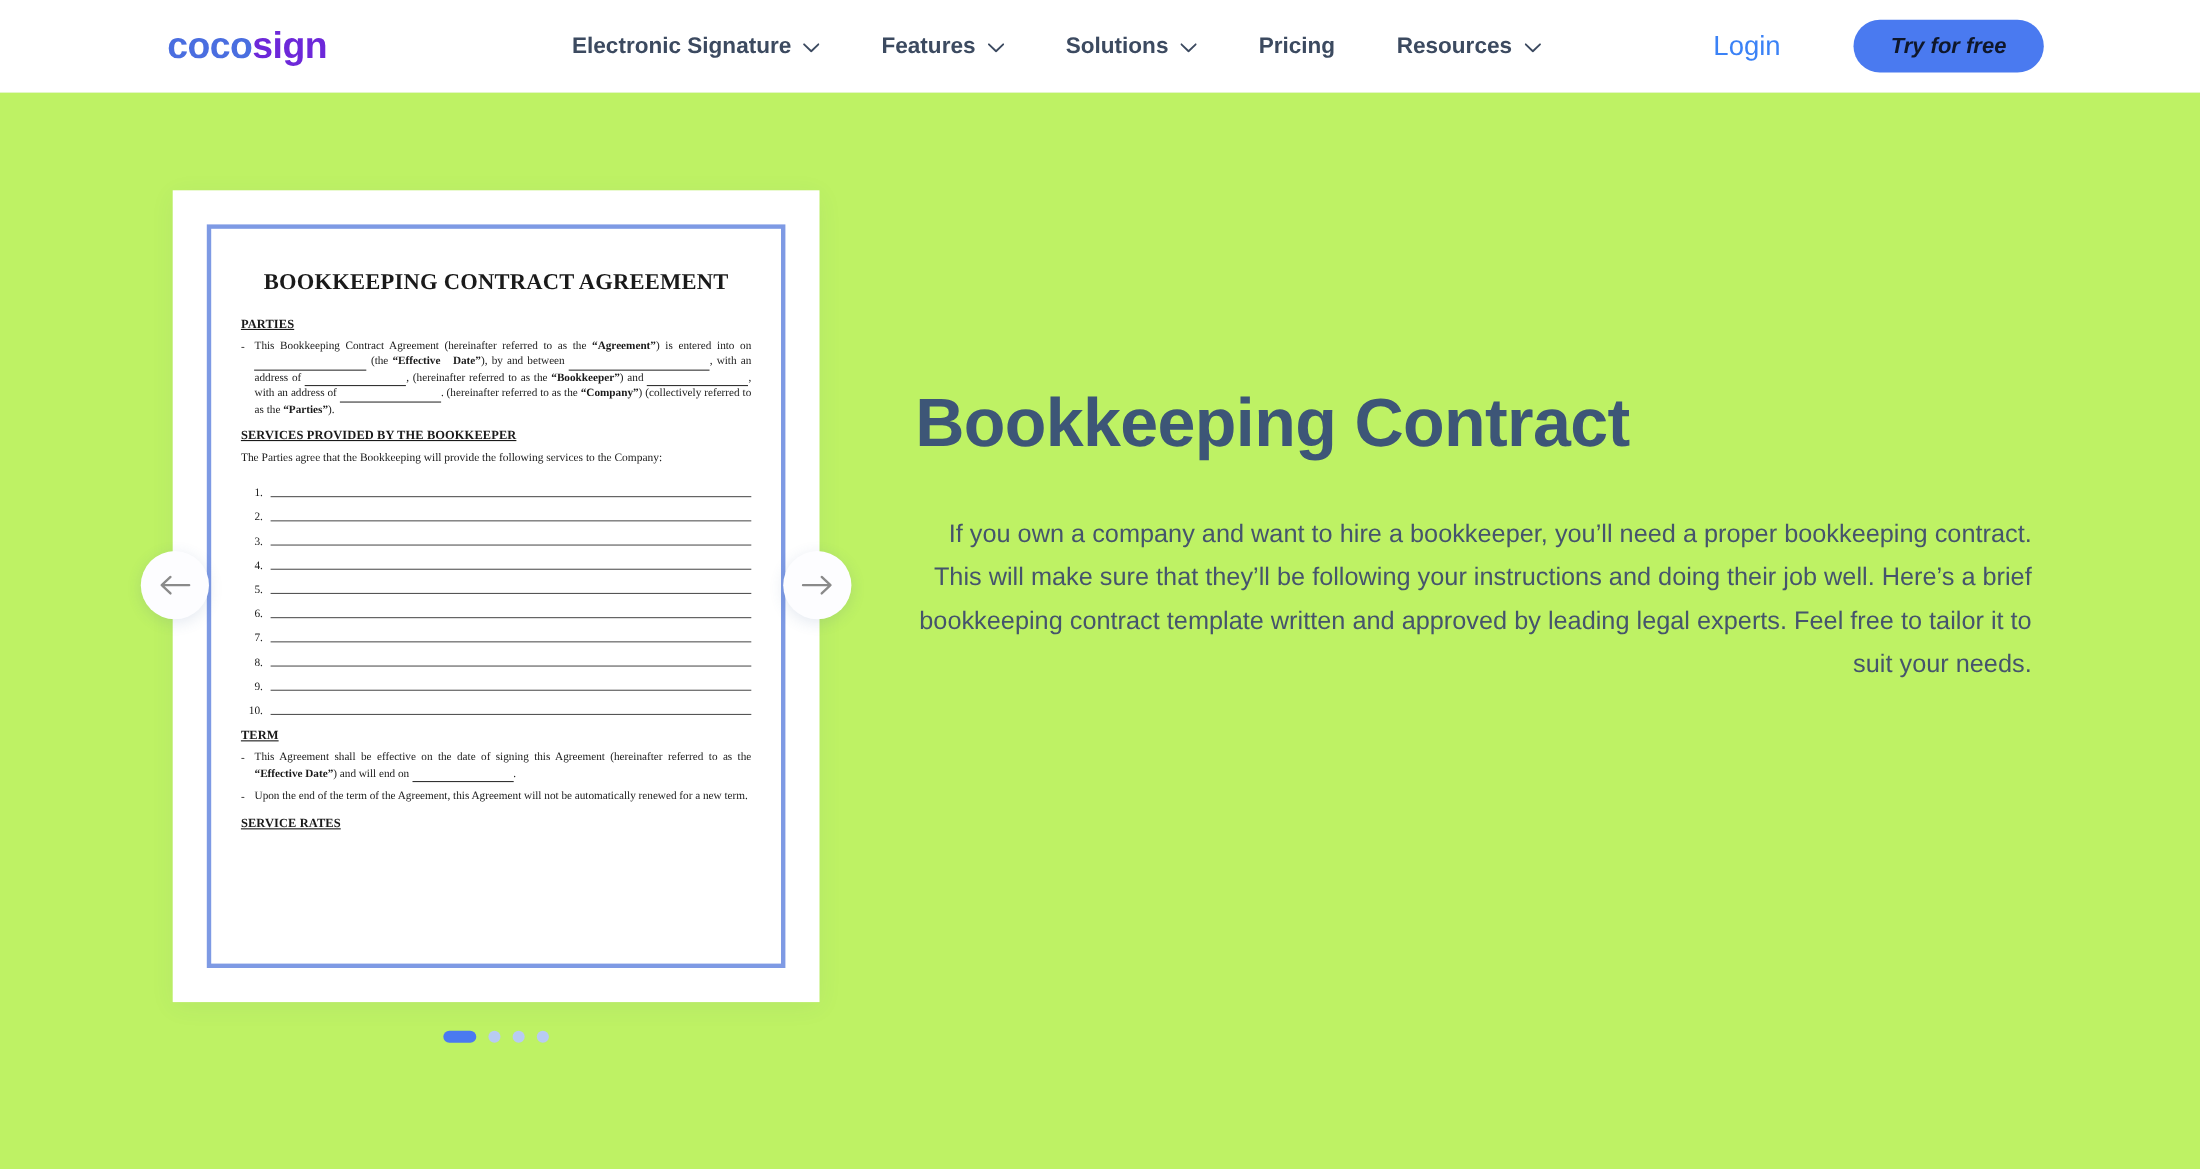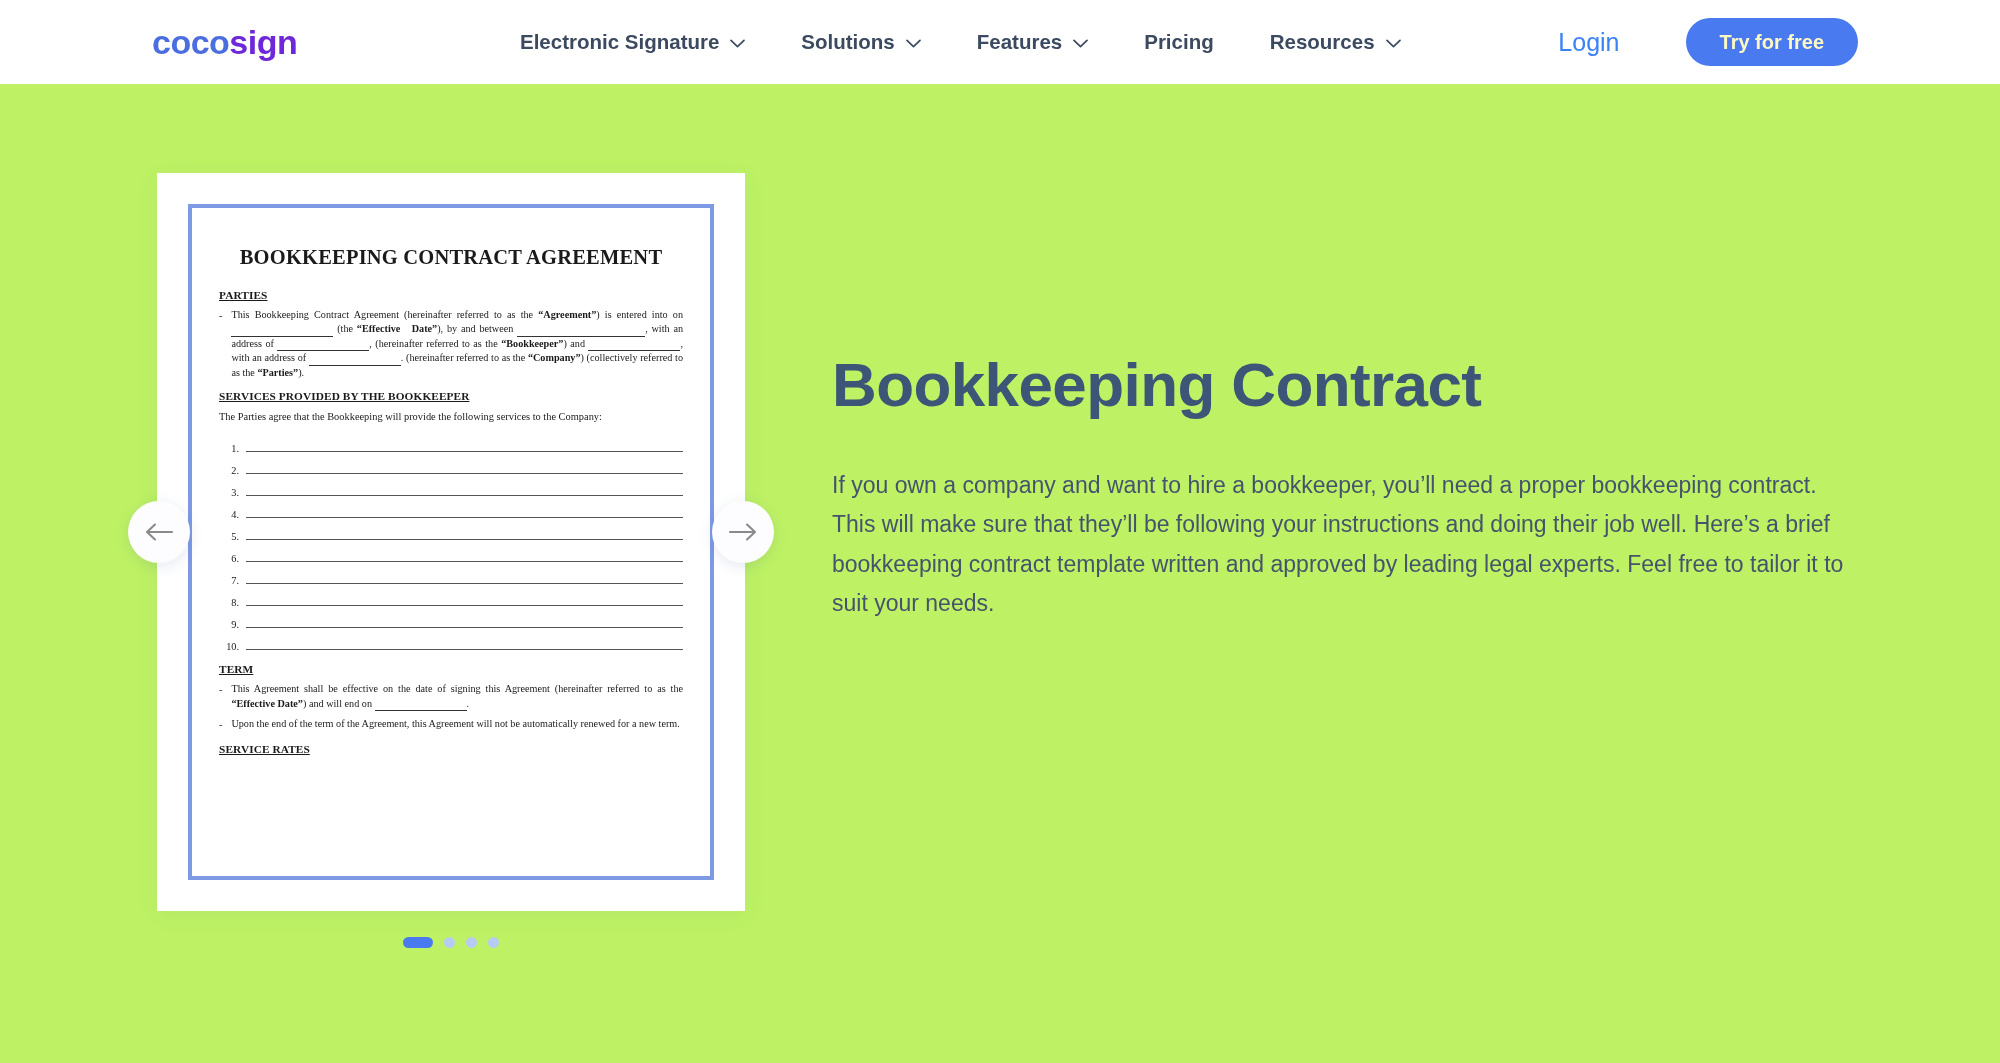--- a/index.html
+++ b/index.html
@@ -89,32 +89,33 @@
     font-size: 25px;
     font-weight: 500;
     color: #3b82f6;
     cursor: pointer;
     margin-right: 66px;
     white-space: nowrap;
   }
 
   .try-btn {
     background: #4a7af0;
-    color: #fef9c3;
+    color: #0f172a;
     border: none;
     border-radius: 40px;
     font-family: inherit;
     font-size: 20px;
     font-weight: 700;
     padding: 0 34px;
     height: 48px;
     line-height: 48px;
     margin-right: 142px;
     cursor: pointer;
     white-space: nowrap;
+    font-style: italic;
   }
 
   
   .page {
     position: absolute;
     top: 84px; left: 0;
     width: 2000px;
     height: 979px;
     background: #bef264;
   }
@@ -293,20 +294,21 @@
     margin-bottom: 48px;
   }
 
   .desc {
     font-size: 23px;
     line-height: 1.72;
     color: #45546c;
     max-width: 1015px;
     margin-bottom: 62px;
     font-weight: 400;
+    text-align: right;
   }
 
   .actions {
     display: flex;
     align-items: center;
     gap: 37px;
   }
 
   .btn-outline {
     background: transparent;
@@ -351,30 +353,30 @@
     <div class="nav-item">
       <span>Electronic Signature</span>
       <span class="chev">
         <svg width="15" height="9" viewBox="0 0 15 9">
             <path d="M1 1.3 L7.5 7.6 L14 1.3" fill="none" stroke="#3c4a60" stroke-width="1.7" stroke-linecap="round" stroke-linejoin="round"></path>
           </svg>
       </span>
     </div>
 
     <div class="nav-item">
-      <span>Solutions</span>
+      <span>Features</span>
       <span class="chev">
         <svg width="15" height="9" viewBox="0 0 15 9">
             <path d="M1 1.3 L7.5 7.6 L14 1.3" fill="none" stroke="#3c4a60" stroke-width="1.7" stroke-linecap="round" stroke-linejoin="round"></path>
           </svg>
       </span>
     </div>
 
     <div class="nav-item">
-      <span>Features</span>
+      <span>Solutions</span>
       <span class="chev">
         <svg width="15" height="9" viewBox="0 0 15 9">
             <path d="M1 1.3 L7.5 7.6 L14 1.3" fill="none" stroke="#3c4a60" stroke-width="1.7" stroke-linecap="round" stroke-linejoin="round"></path>
           </svg>
       </span>
     </div>
 
     <div class="nav-item">
       <span>Pricing</span>
     </div>

